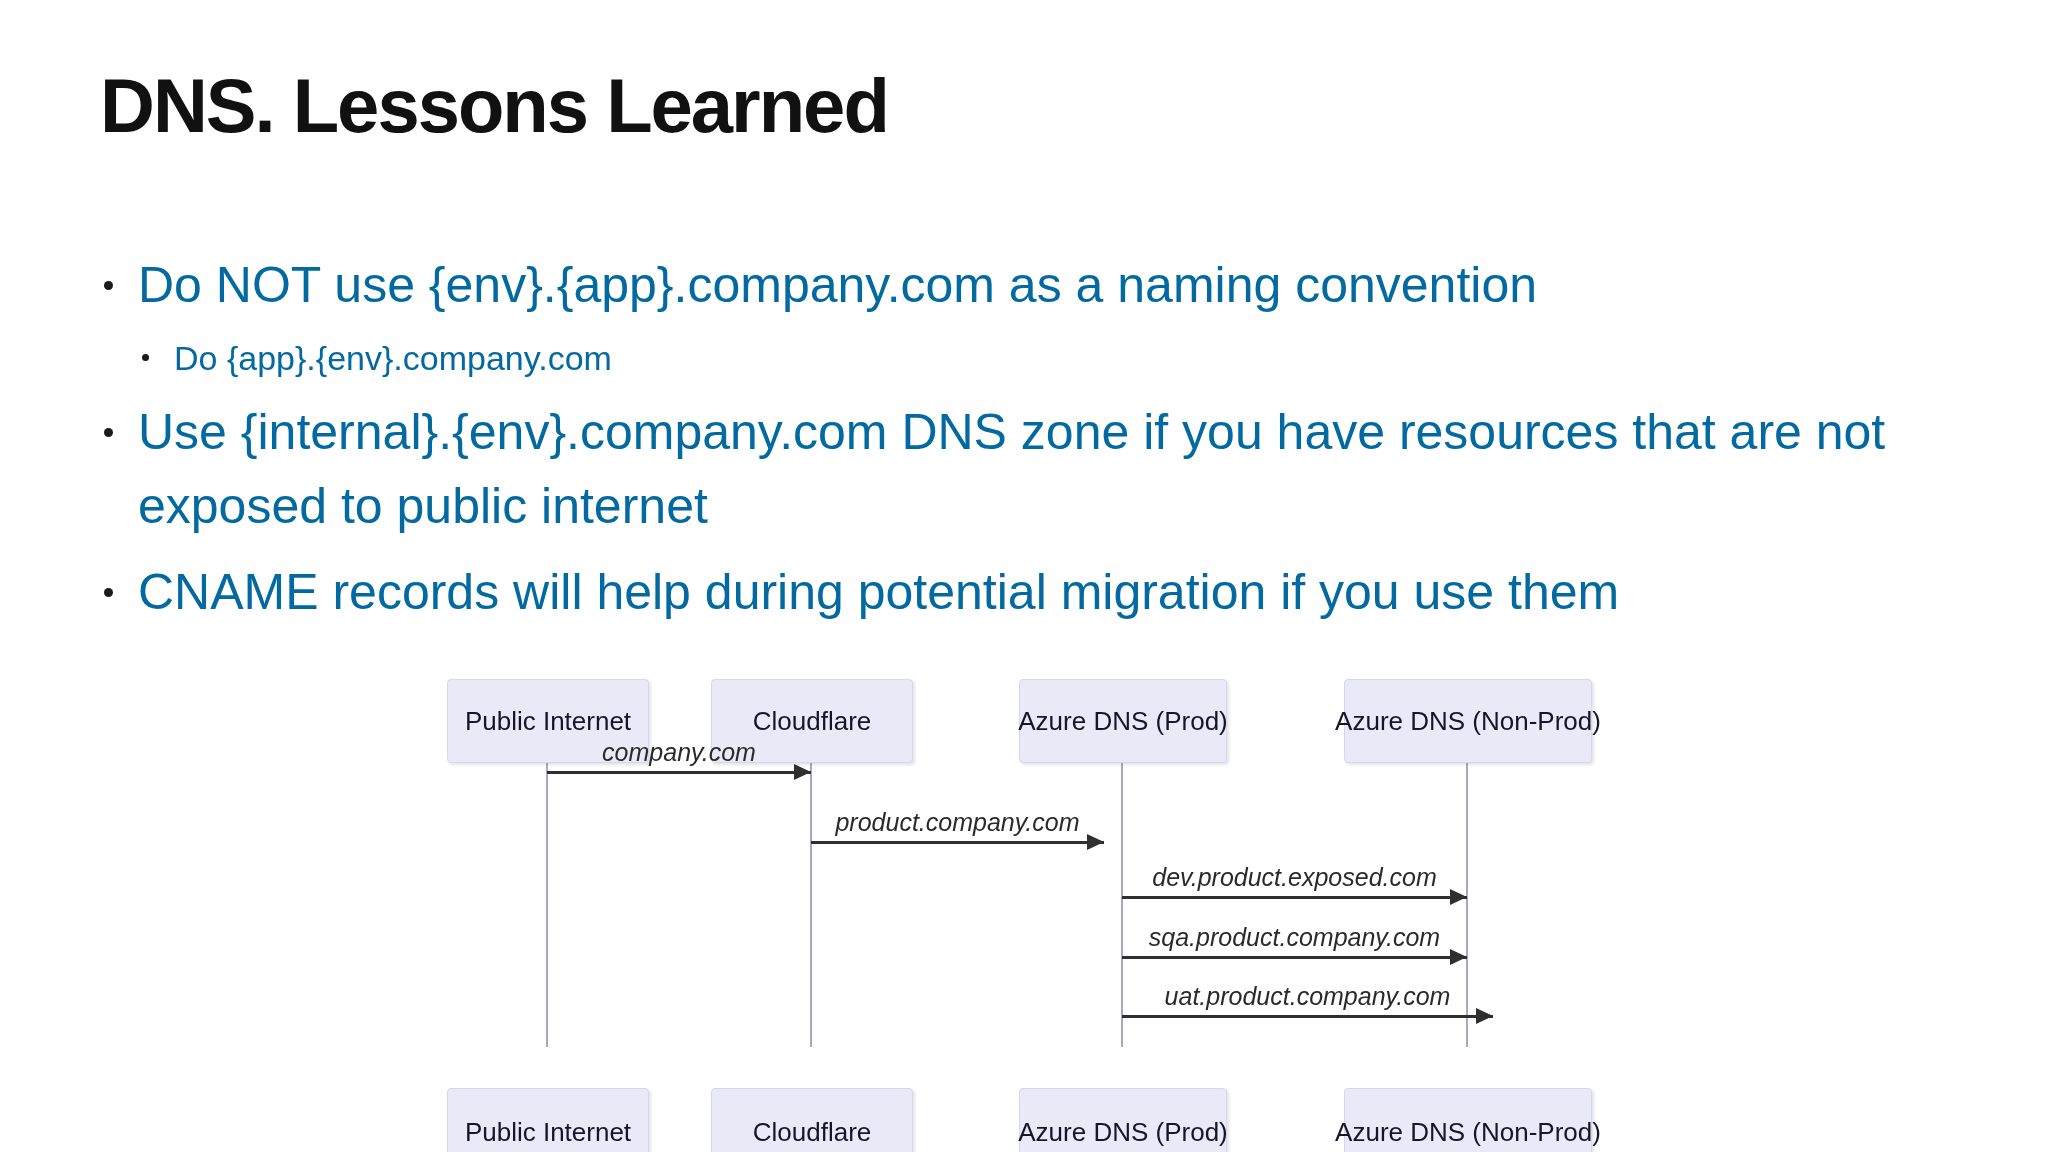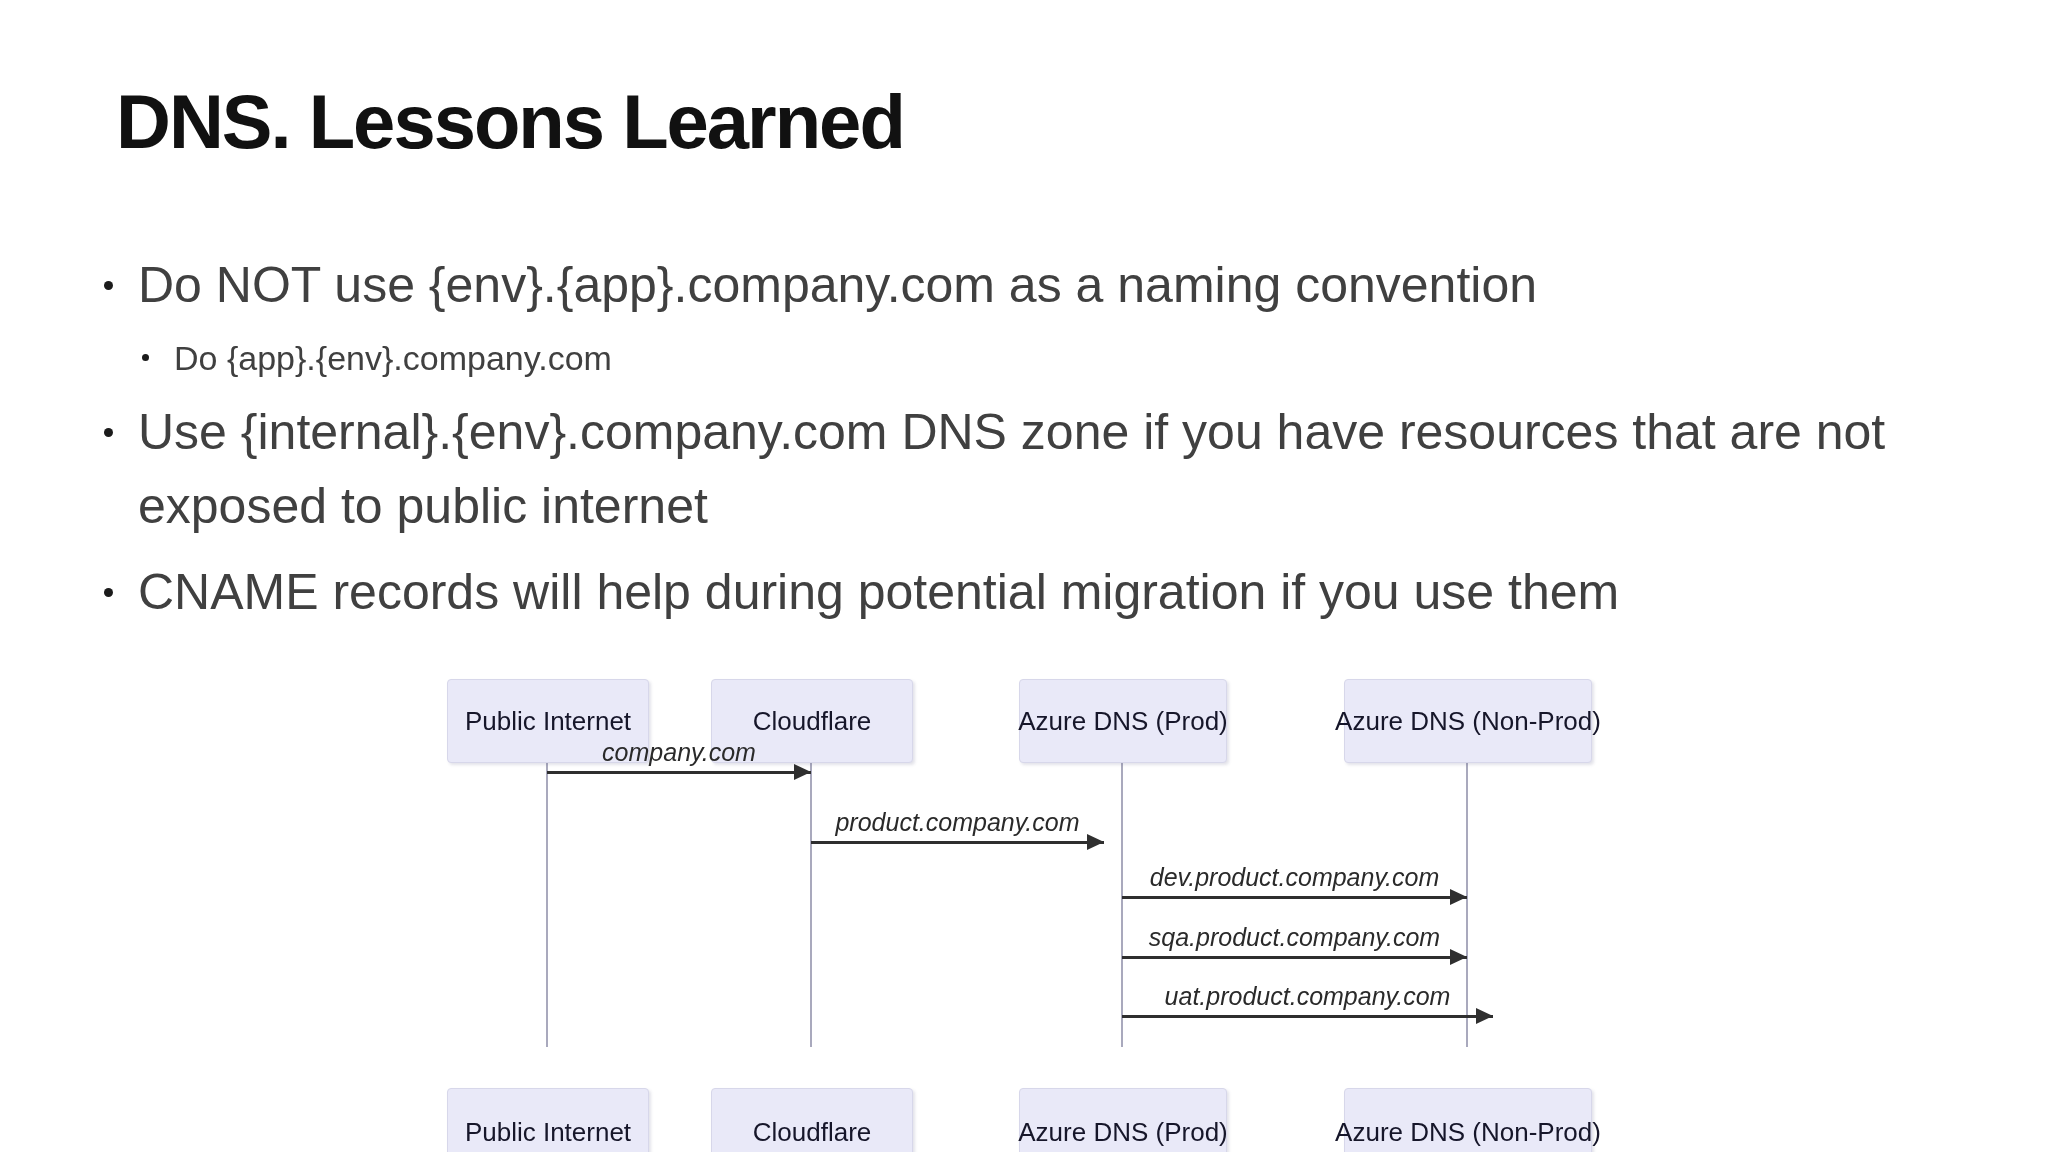--- a/index.html
+++ b/index.html
@@ -8,30 +8,30 @@
     background: #ffffff;
     font-family: "Liberation Sans", sans-serif;
     position: relative;
     overflow: hidden;
   }
 
   
   .slide-title {
     position: absolute;
     left: 100px; top: 62px;
-    margin: 16px;
+    margin: 0;
     font-size: 76px;
     font-weight: 700;
     letter-spacing: -2px;
     color: #111111;
     white-space: nowrap;
   }
 
   
-  .bullet { position: absolute; color: #404040; }
+  .bullet { position: absolute; color: #0369a1; }
   .b-main {
     left: 138px;
     font-size: 50px;
     line-height: 74px;
     max-width: 1810px;
   }
   .b-sub {
     left: 174px;
     font-size: 34px;
     line-height: 40px;
@@ -132,21 +132,21 @@
     </div>
 
     <div class="msg" style="left:811px; top:807px; width:293px">
       <div class="msg-label">product.company.com</div>
       <div class="msg-line">
           <i class="arrow-head"></i>
         </div>
     </div>
 
     <div class="msg" style="left:1122px; top:862px; width:345px">
-      <div class="msg-label">dev.product.company.com</div>
+      <div class="msg-label">dev.product.exposed.com</div>
       <div class="msg-line">
           <i class="arrow-head"></i>
         </div>
     </div>
 
     <div class="msg" style="left:1122px; top:922px; width:345px">
       <div class="msg-label">sqa.product.company.com</div>
       <div class="msg-line">
           <i class="arrow-head"></i>
         </div>

